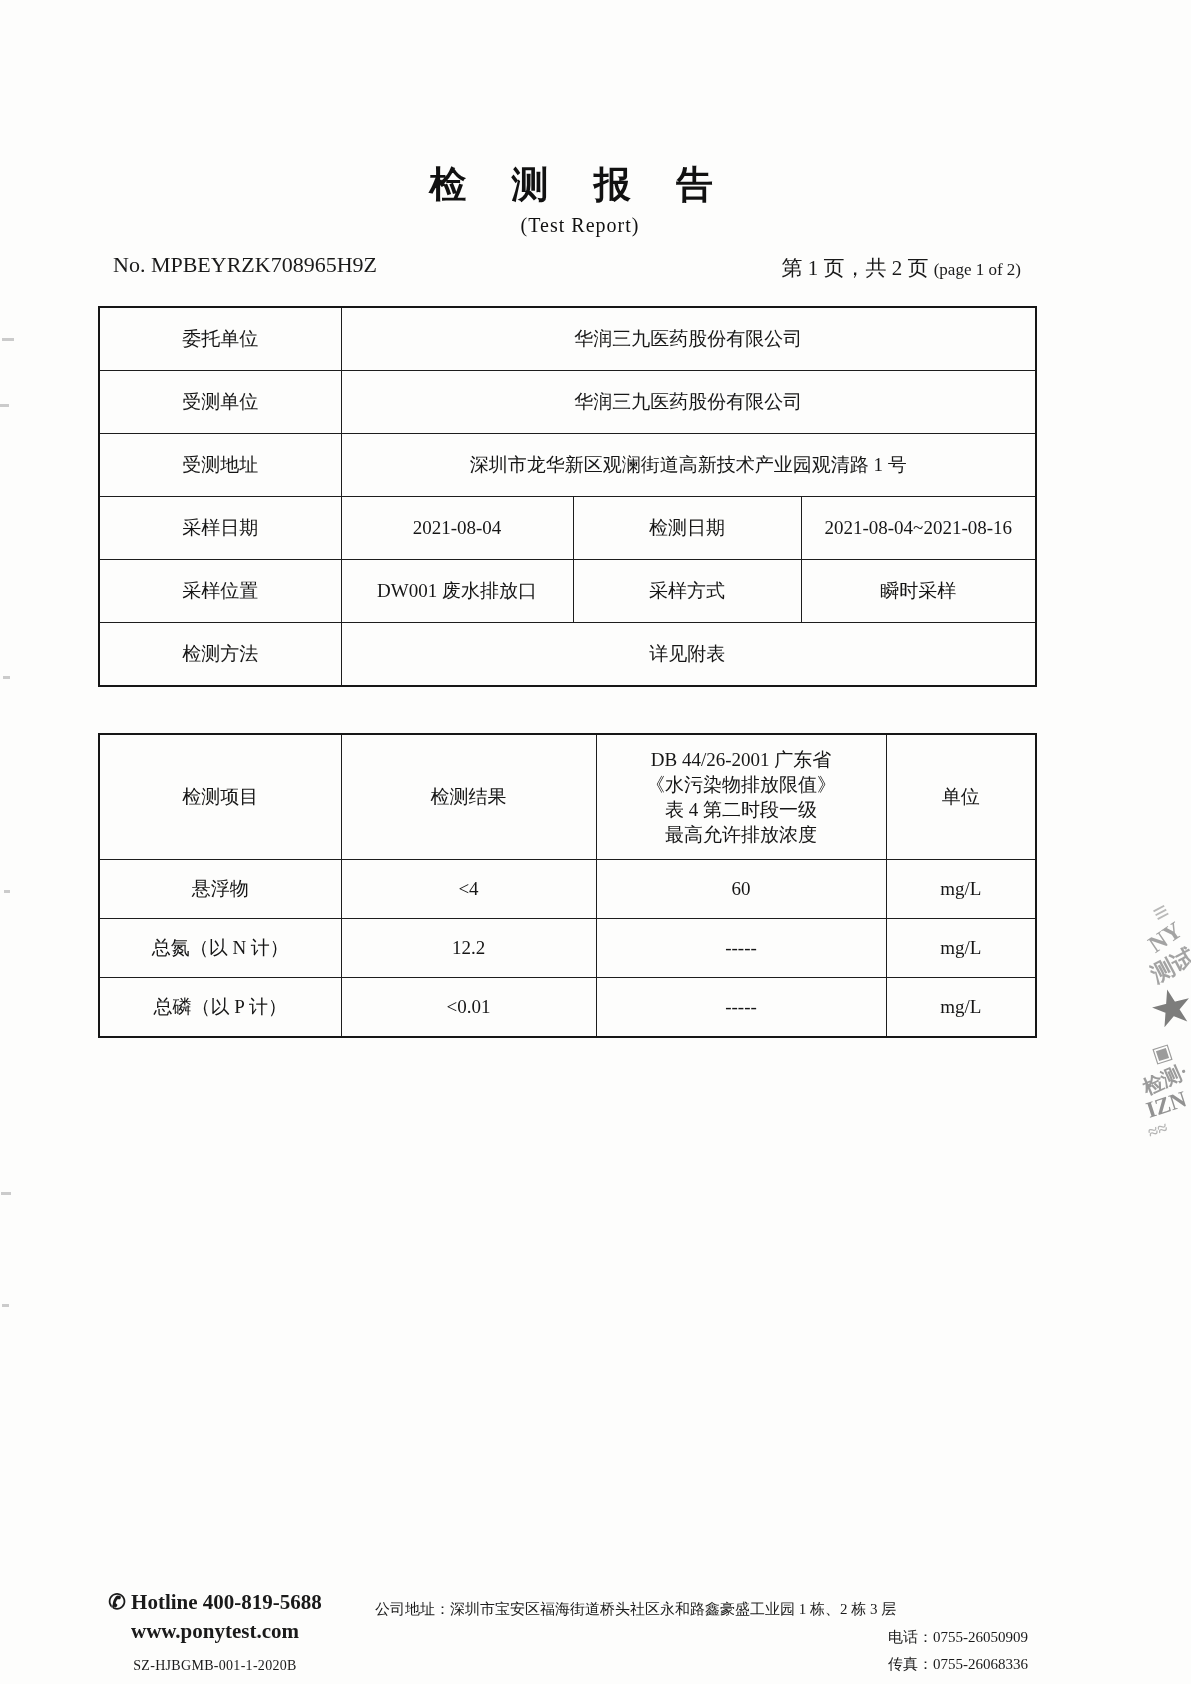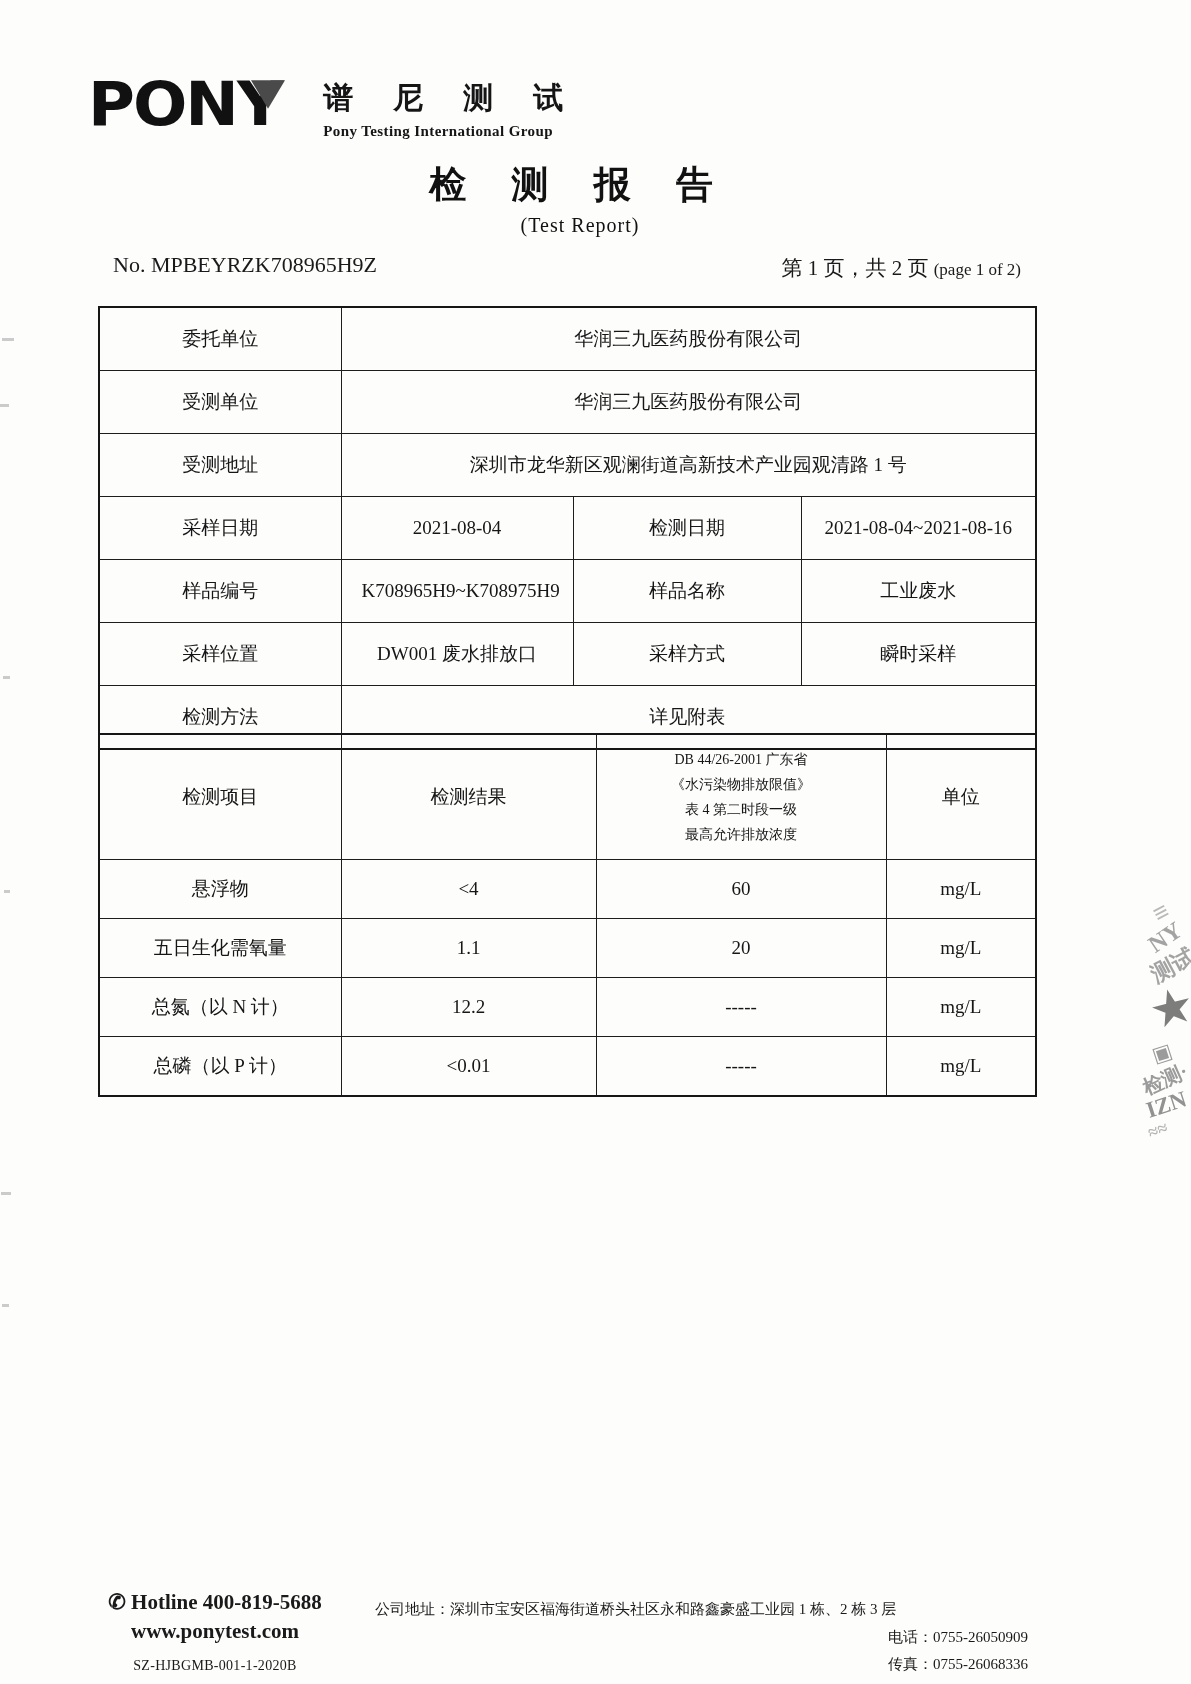--- a/index.html
+++ b/index.html
@@ -51,21 +51,21 @@
   table{border-collapse:collapse;table-layout:fixed;position:absolute;left:98px;}
   td{border:1.6px solid #1d1d1d;text-align:center;vertical-align:middle;
      font-size:19px;color:#161616;padding:2px 20px;overflow:hidden;}
   .tbl-info{top:306px;width:937px;}
   .tbl-info td{height:58px;}
   .tbl-results{top:733px;width:937px;}
   .tbl-results td.hd{height:120px;}
   .tbl-results td.dt{height:54px;}
   table, .tbl-info, .tbl-results{border:2.4px solid #161616;}
   td.left{text-align:center;padding-left:18px;}
-  .limit-line{line-height:25px;font-size:14px;}
+  .limit-line{line-height:25px;font-size:19px;}
 
   
   .note{position:absolute;left:98px;top:1094px;font-size:20px;color:#141414;}
 
   
   .footer{position:absolute;left:0;top:1590px;width:1191px;font-size:15px;}
   .f-left{position:absolute;left:90px;top:0;width:250px;text-align:center;}
   .f-hot{font-size:21px;font-weight:bold;white-space:nowrap;}
   .f-web{font-size:21px;font-weight:bold;margin-top:4px;}
   .f-code{font-size:14px;margin-top:14px;letter-spacing:0.3px;}
@@ -82,30 +82,20 @@
     font-family:"Liberation Serif","DejaVu Serif",serif;
     font-weight:bold;white-space:nowrap;
   }
   .scan-mark{position:absolute;background:#9a9a9a;opacity:0.5;}
 </style>
 </head>
 <body>
 
 <div class="page">
 
-  <div class="logo-row">
-    <div class="logo-pony">
-      <span>PONY</span>
-      <span class="logo-y-tri"></span>
-    </div>
-    <div class="logo-cn-block">
-      <div class="logo-cn">谱尼测试</div>
-      <div class="logo-sub">Pony Testing International Group</div>
-    </div>
-  </div>
 
   <div class="title-block">
     <div class="title-cn">检 测 报 告</div>
     <div class="title-en">(Test Report)</div>
   </div>
 
   <div class="report-no">No. MPBEYRZK708965H9Z</div>
   <div class="page-info">
     <span>第 1 页，共 2 页</span>
     <span class="en">(page 1 of 2)</span>
@@ -129,26 +119,20 @@
     </tr>
     <tr>
       <td>受测地址</td>
       <td colspan="3">深圳市龙华新区观澜街道高新技术产业园观清路 1 号</td>
     </tr>
     <tr>
       <td>采样日期</td>
       <td>2021-08-04</td>
       <td>检测日期</td>
       <td>2021-08-04~2021-08-16</td>
-    </tr>
-    <tr>
-      <td>样品编号</td>
-      <td>K708965H9~K708975H9</td>
-      <td>样品名称</td>
-      <td>工业废水</td>
     </tr>
     <tr>
       <td>采样位置</td>
       <td>DW001 废水排放口</td>
       <td>采样方式</td>
       <td>瞬时采样</td>
     </tr>
     <tr>
       <td>检测方法</td>
       <td colspan="3" class="left">详见附表</td>
@@ -175,26 +159,20 @@
       </td>
       <td class="hd">单位</td>
     </tr>
     <tr>
       <td class="dt">悬浮物</td>
       <td class="dt">&lt;4</td>
       <td class="dt">60</td>
       <td class="dt">mg/L</td>
     </tr>
     <tr>
-      <td class="dt">五日生化需氧量</td>
-      <td class="dt">1.1</td>
-      <td class="dt">20</td>
-      <td class="dt">mg/L</td>
-    </tr>
-    <tr>
       <td class="dt">总氮（以 N 计）</td>
       <td class="dt">12.2</td>
       <td class="dt">-----</td>
       <td class="dt">mg/L</td>
     </tr>
     <tr>
       <td class="dt">总磷（以 P 计）</td>
       <td class="dt">&lt;0.01</td>
       <td class="dt">-----</td>
       <td class="dt">mg/L</td>

